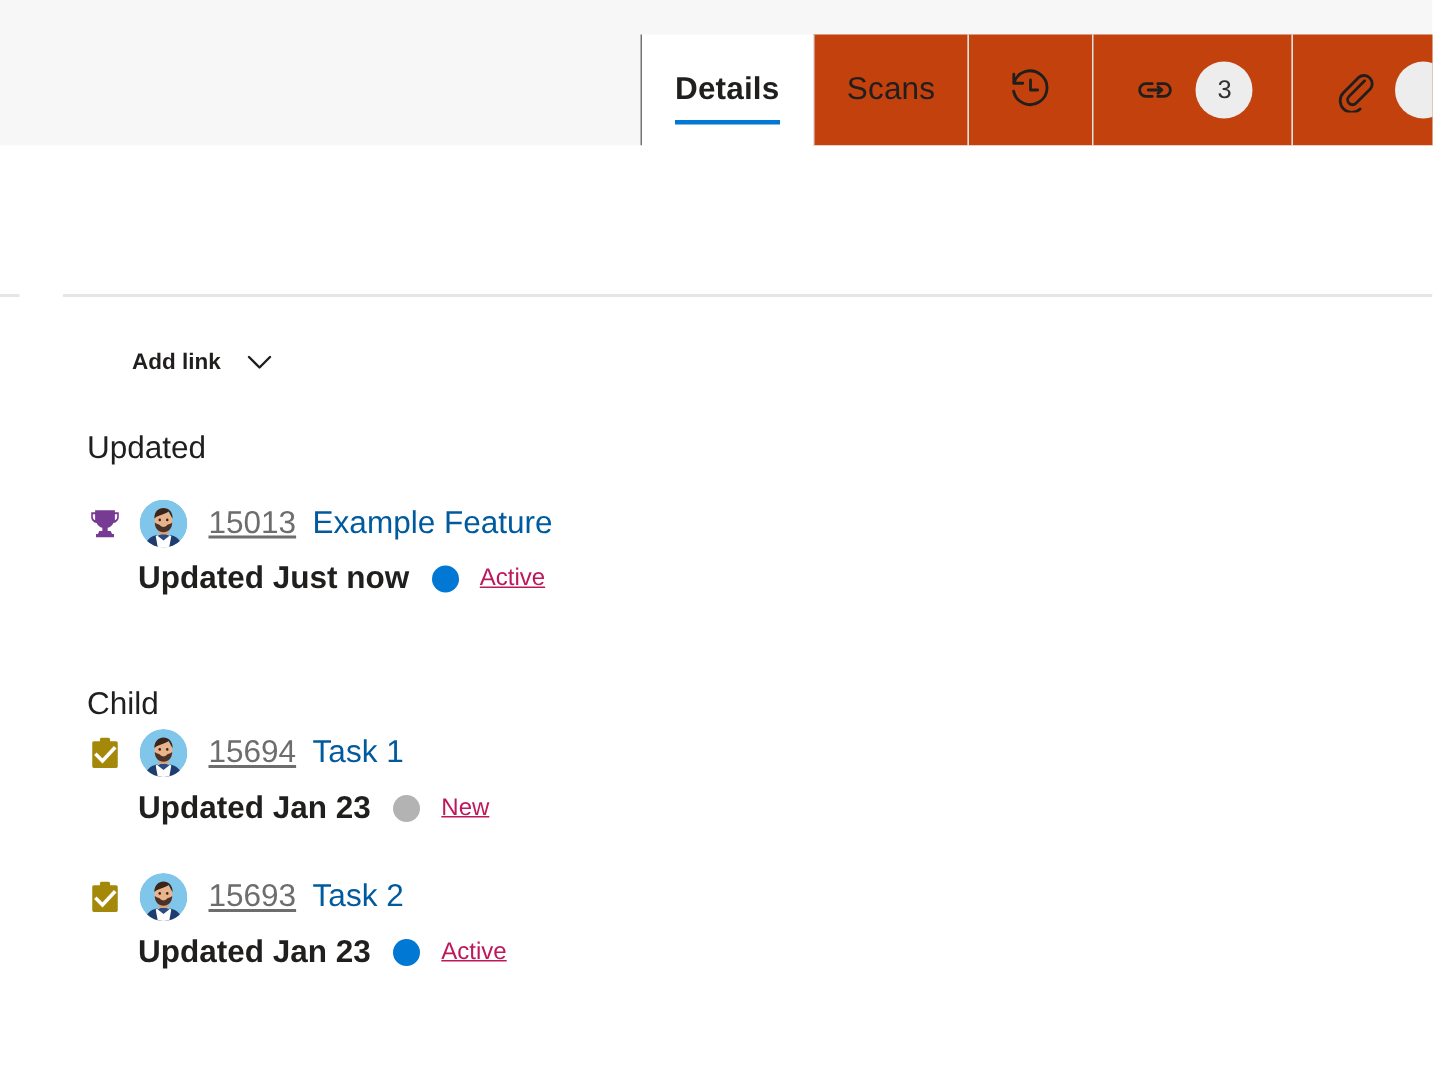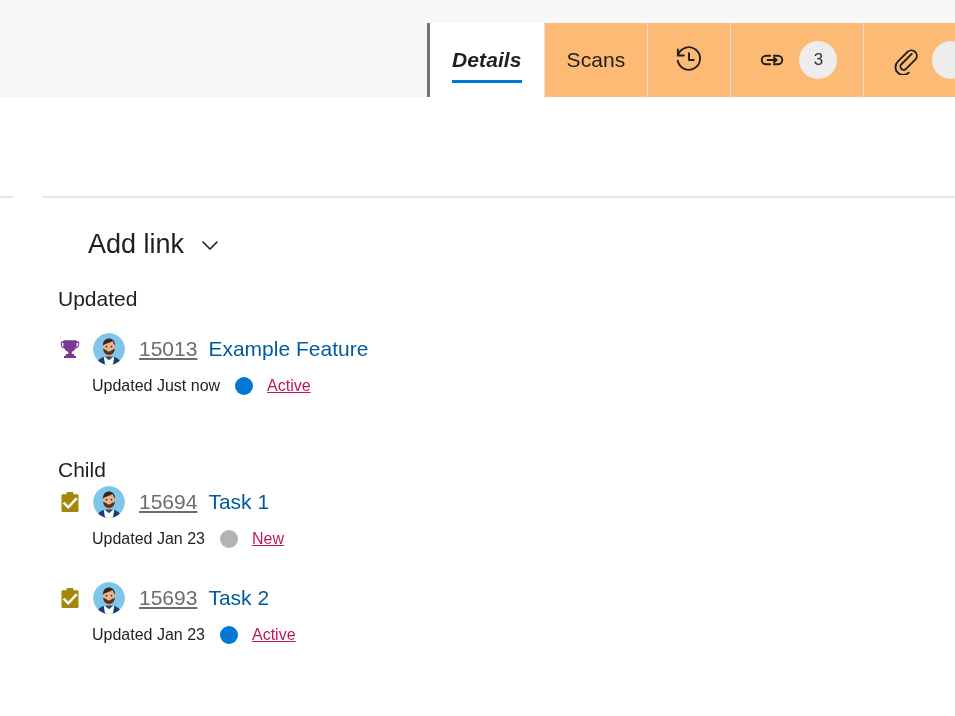--- a/index.html
+++ b/index.html
@@ -36,28 +36,27 @@
     align-items: stretch;
   }
 
   .tab {
     position: relative;
     display: flex;
     align-items: center;
     justify-content: center;
     box-sizing: border-box;
     border-left: 1px solid #e1e1e1;
-    background: #fdba74;
+    background: #c2410c;
     padding: 0 22px;
     cursor: pointer;
     user-select: none;
   }
   .tab:first-child {
-    border-left: 3px solid #737373;
-    font-style: italic;
+    border-left: 1px solid #737373;
   }
 
   .tab.text-tab {
     font-size: 21px;
     color: #201f1e;
     letter-spacing: .1px;
   }
   .tab.selected {
     background: #ffffff;
     font-weight: bold;
@@ -137,22 +136,22 @@
     align-items: center;
     gap: 14px;
     padding: 6px 14px 6px 14px;
     cursor: pointer;
     user-select: none;
     background: transparent;
     border: none;
     font-family: inherit;
   }
   .add-link-label {
-    font-size: 27px;
-    font-weight: normal;
+    font-size: 15px;
+    font-weight: bold;
     color: #201f1e;
   }
 
   .link-group {
     position: absolute;
     left: 0;
     width: 955px;
   }
 
   .group-title {
@@ -211,23 +210,24 @@
 
   .wi-line2 {
     display: flex;
     align-items: center;
     margin-left: 34px;
     margin-top: 6px;
     height: 28px;
   }
 
   .wi-updated {
-    font-size: 16px;
+    font-size: 21px;
     color: #201f1e;
     white-space: nowrap;
+    font-weight: bold;
   }
 
   .state-dot {
     width: 18px;
     height: 18px;
     border-radius: 50%;
     margin-left: 15px;
     flex: 0 0 auto;
   }
 

